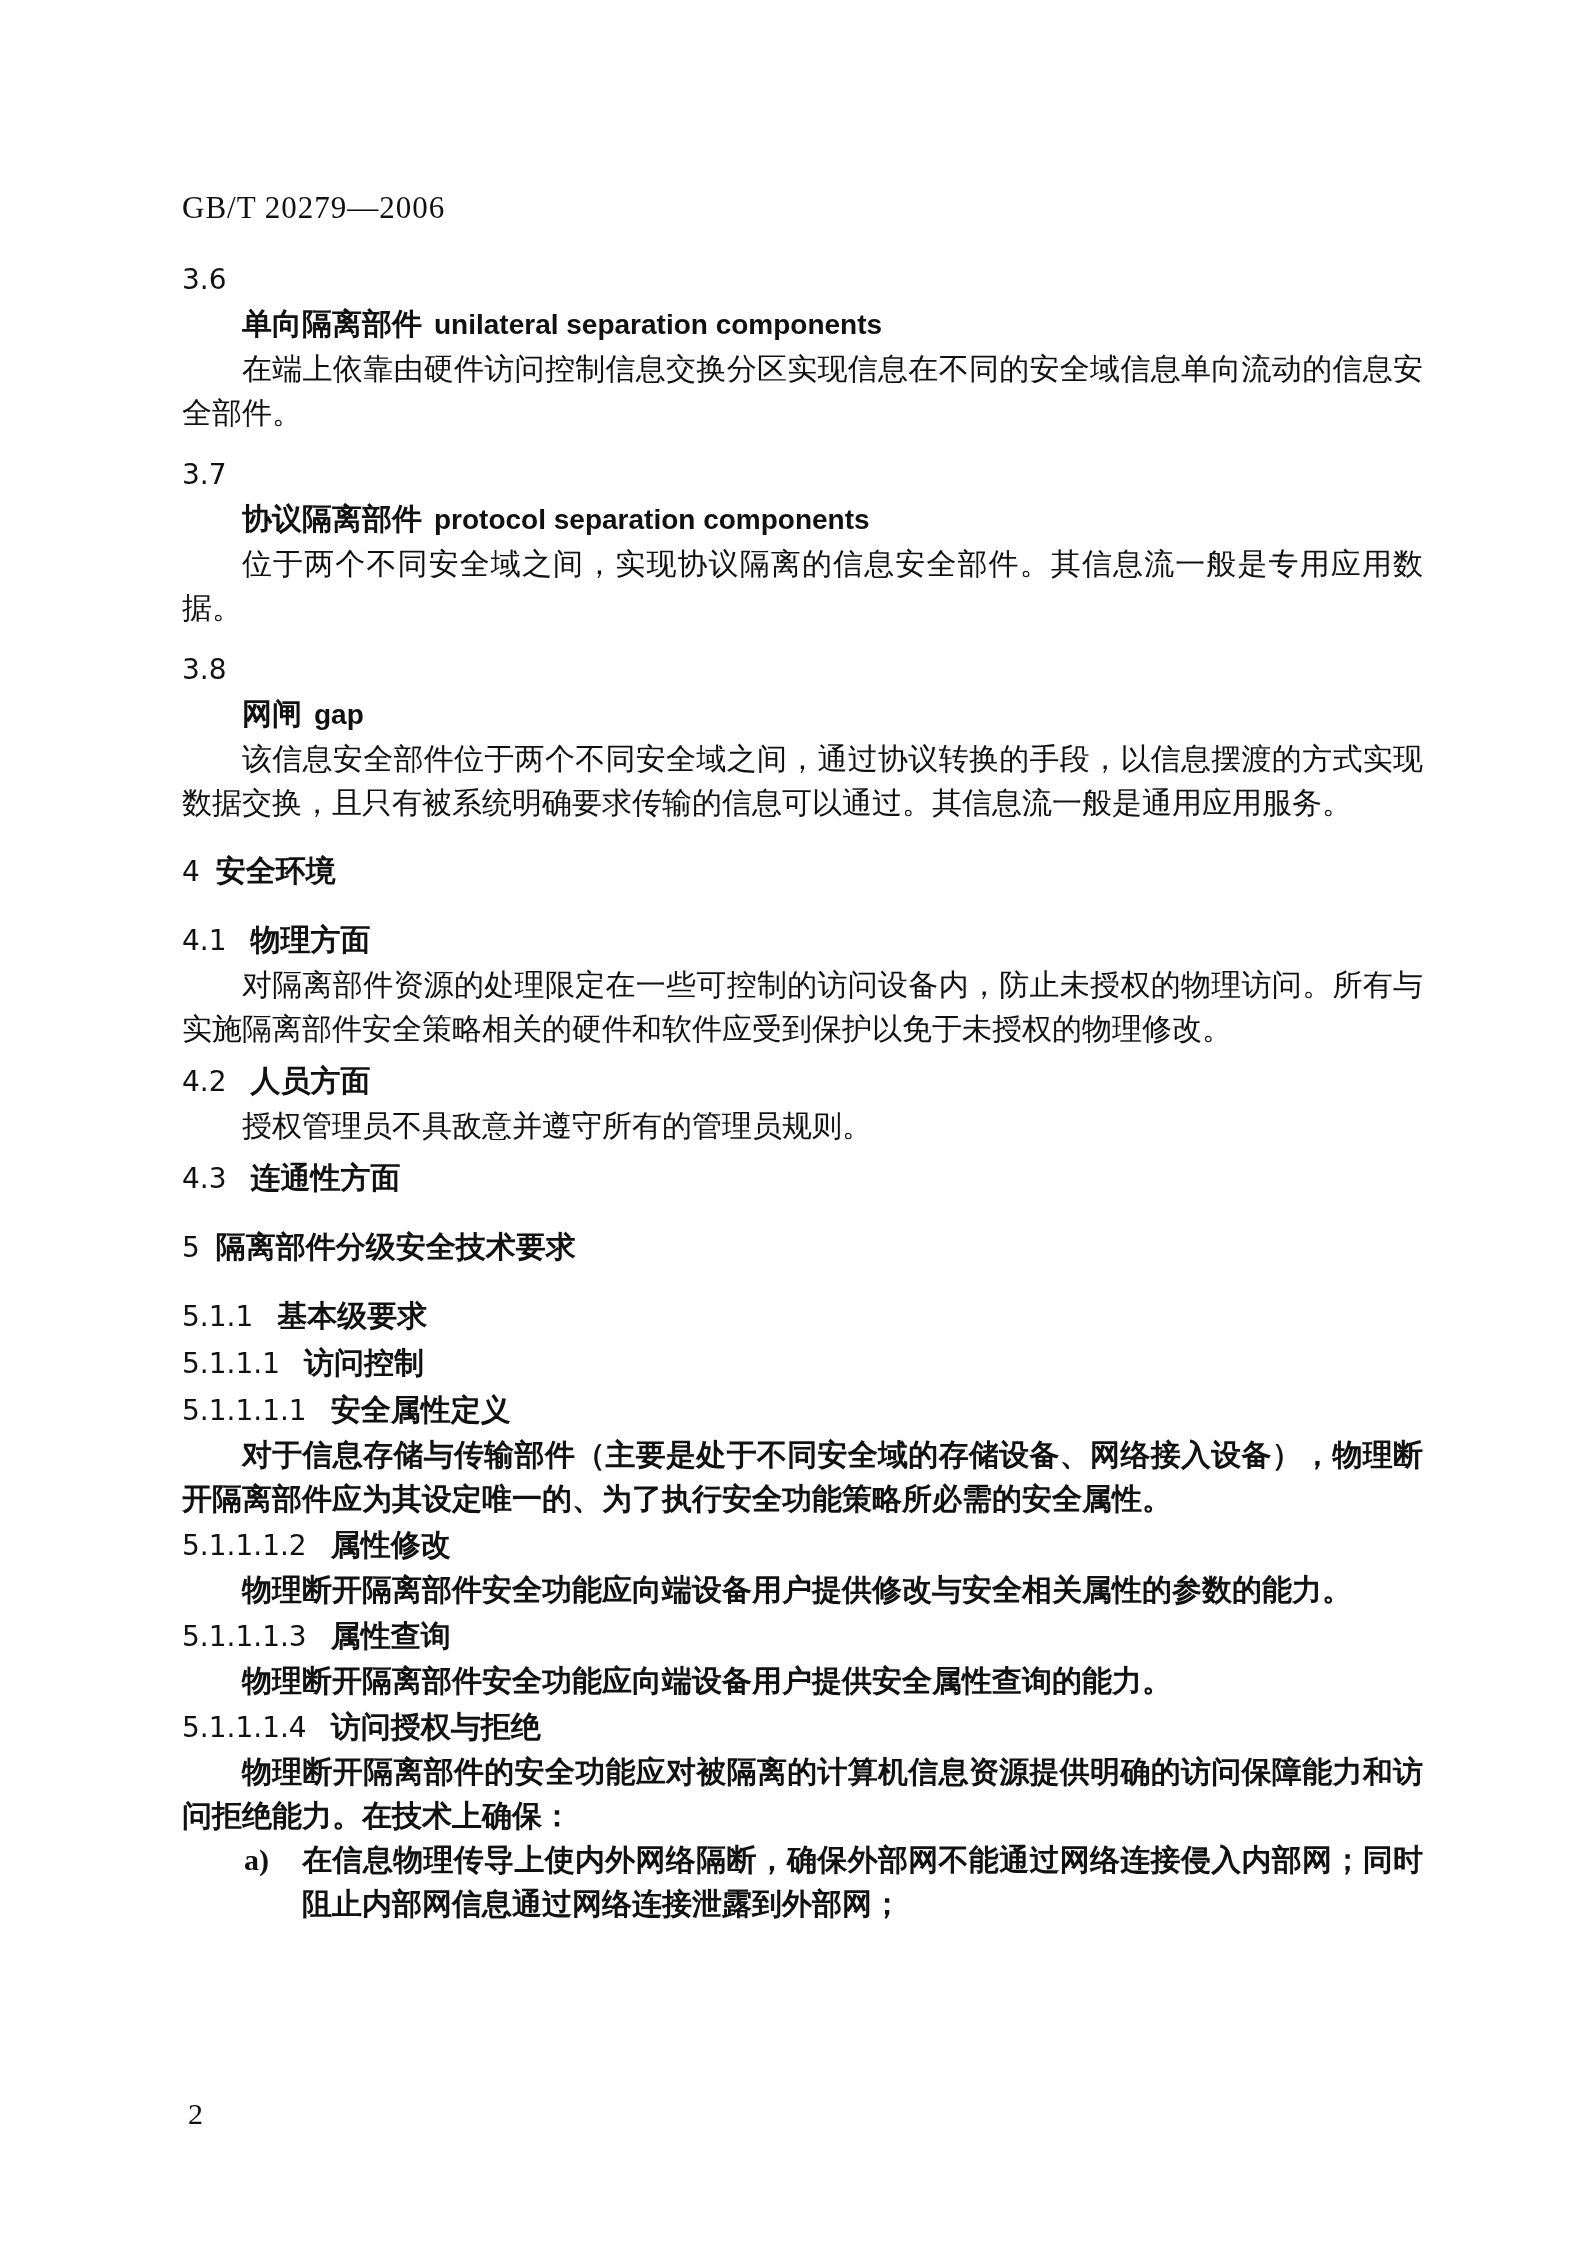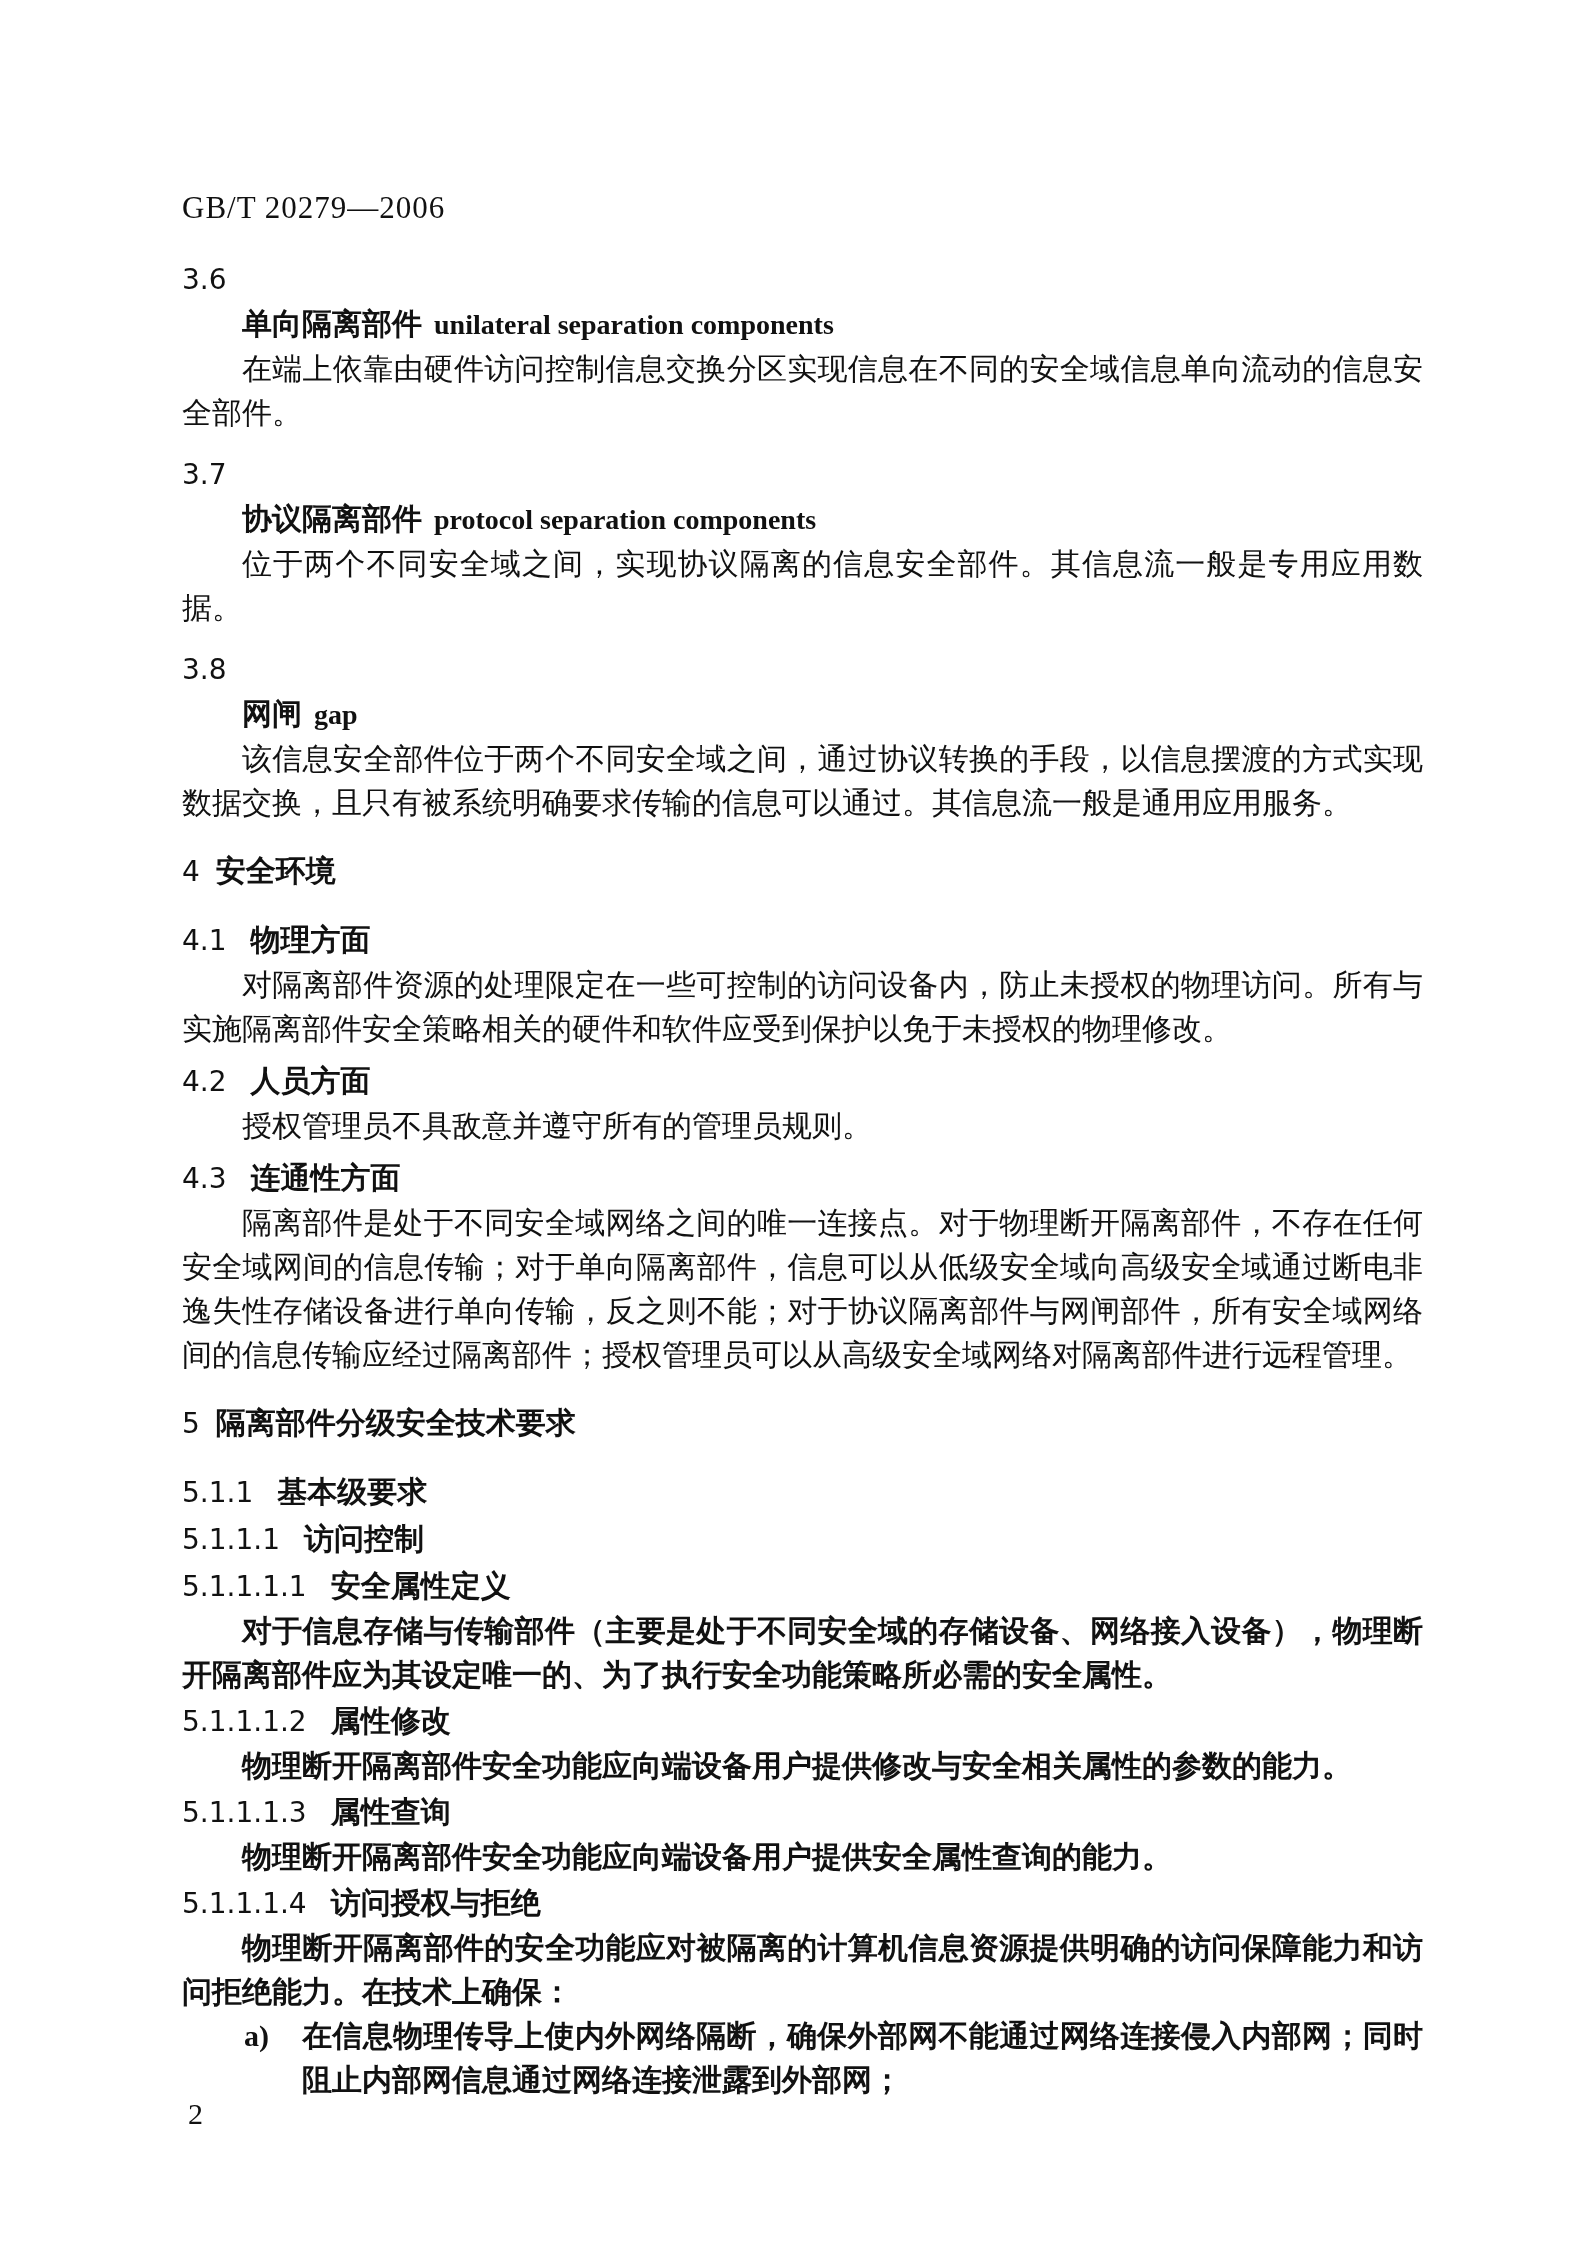--- a/index.html
+++ b/index.html
@@ -35,21 +35,21 @@
   .mt28 { margin-top: 28px; }
   .term-line {
     font-size: 30px;
     line-height: 44px;
     text-indent: 2em;
     font-weight: bold;
     font-family: "Liberation Sans", sans-serif;
     white-space: nowrap;
   }
   .term-en {
-    font-family: Liberation Serif, serif;
+    font-family: Liberation Sans, sans-serif;
     font-size: 28px;
     margin-left: 12px;
     font-weight: bold;
   }
   .body-para {
     margin: 0;
     font-size: 30px;
     line-height: 44px;
     text-align: justify;
     text-indent: 2em;
@@ -148,21 +148,20 @@
     <p class="body-para">对隔离部件资源的处理限定在一些可控制的访问设备内，防止未授权的物理访问。所有与实施隔离部件安全策略相关的硬件和软件应受到保护以免于未授权的物理修改。</p>
 
     <h3 class="h2">
       <span class="num">4.2</span><span class="ttl">人员方面</span>
     </h3>
     <p class="body-para">授权管理员不具敌意并遵守所有的管理员规则。</p>
 
     <h3 class="h2">
       <span class="num">4.3</span><span class="ttl">连通性方面</span>
     </h3>
-    <p class="body-para">隔离部件是处于不同安全域网络之间的唯一连接点。对于物理断开隔离部件，不存在任何安全域网间的信息传输；对于单向隔离部件，信息可以从低级安全域向高级安全域通过断电非逸失性存储设备进行单向传输，反之则不能；对于协议隔离部件与网闸部件，所有安全域网络间的信息传输应经过隔离部件；授权管理员可以从高级安全域网络对隔离部件进行远程管理。</p>
 
     <h2 class="h1">
       <span class="num">5</span><span class="ttl">隔离部件分级安全技术要求</span>
     </h2>
 
 
     <h4 class="h5c">
       <span class="num">5.1.1</span><span class="ttl">基本级要求</span>
     </h4>
 

